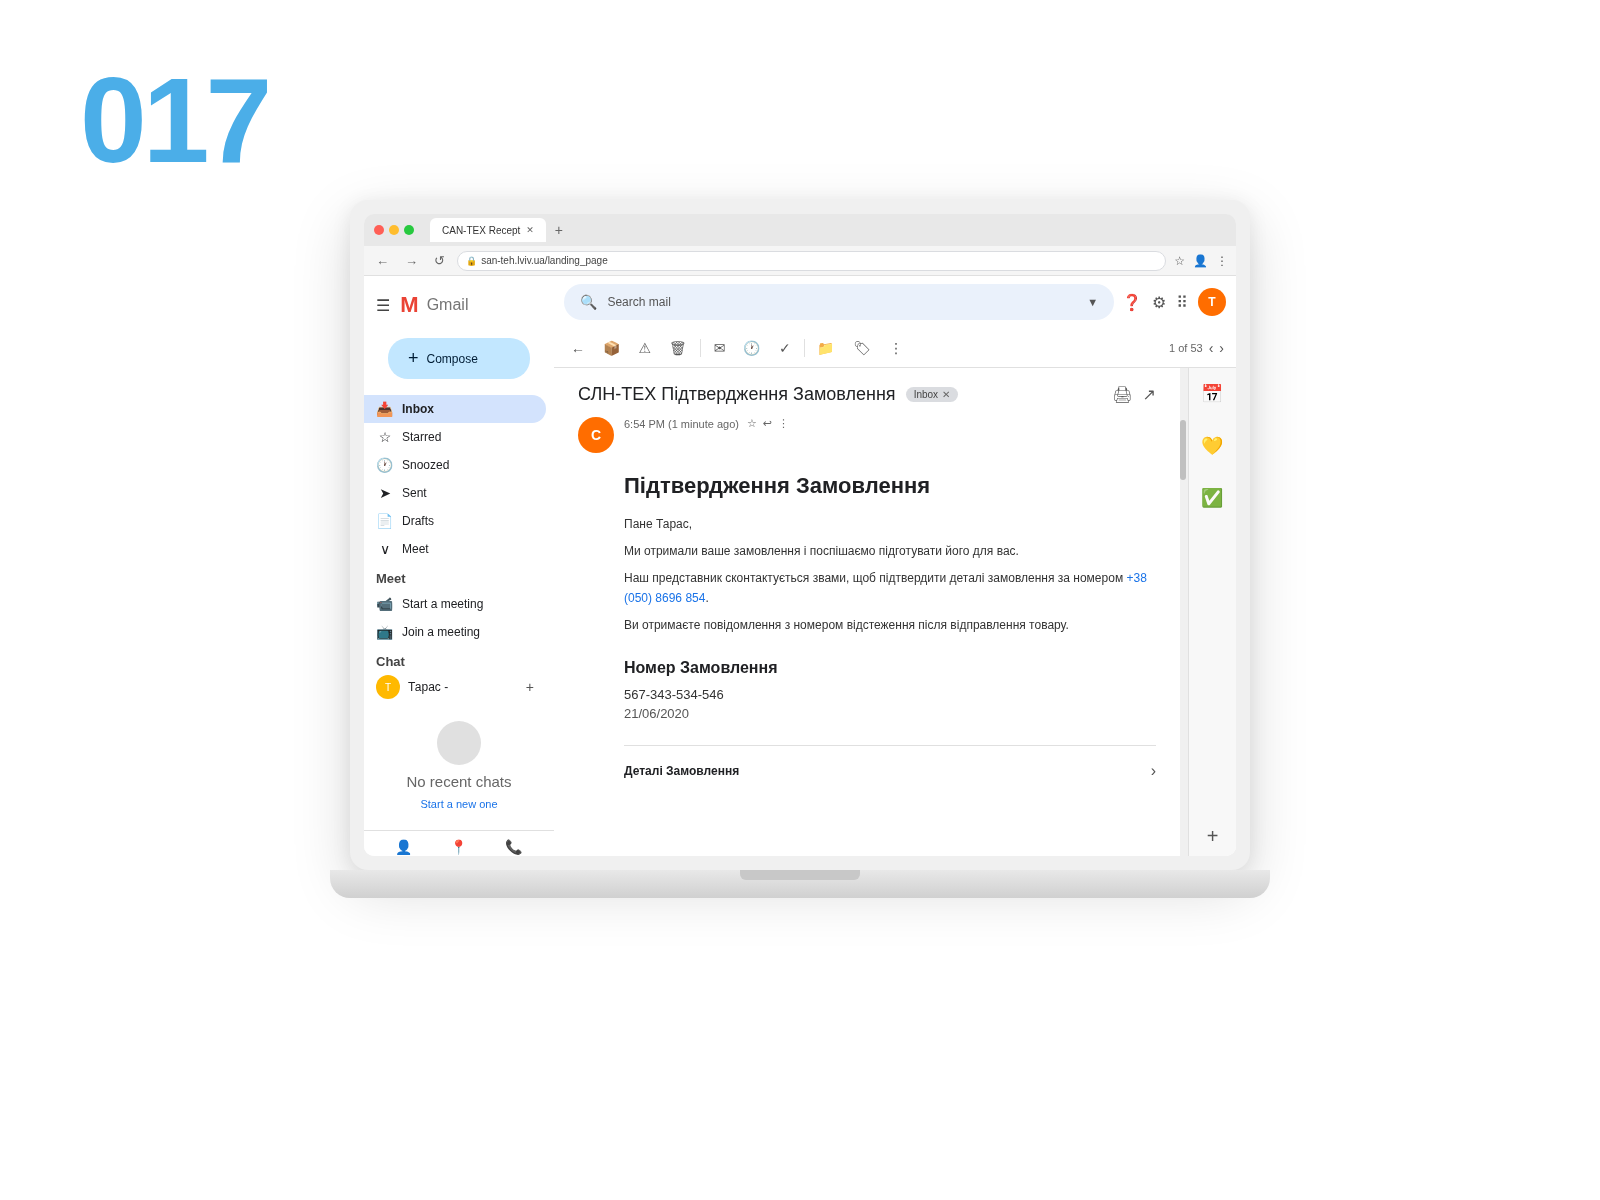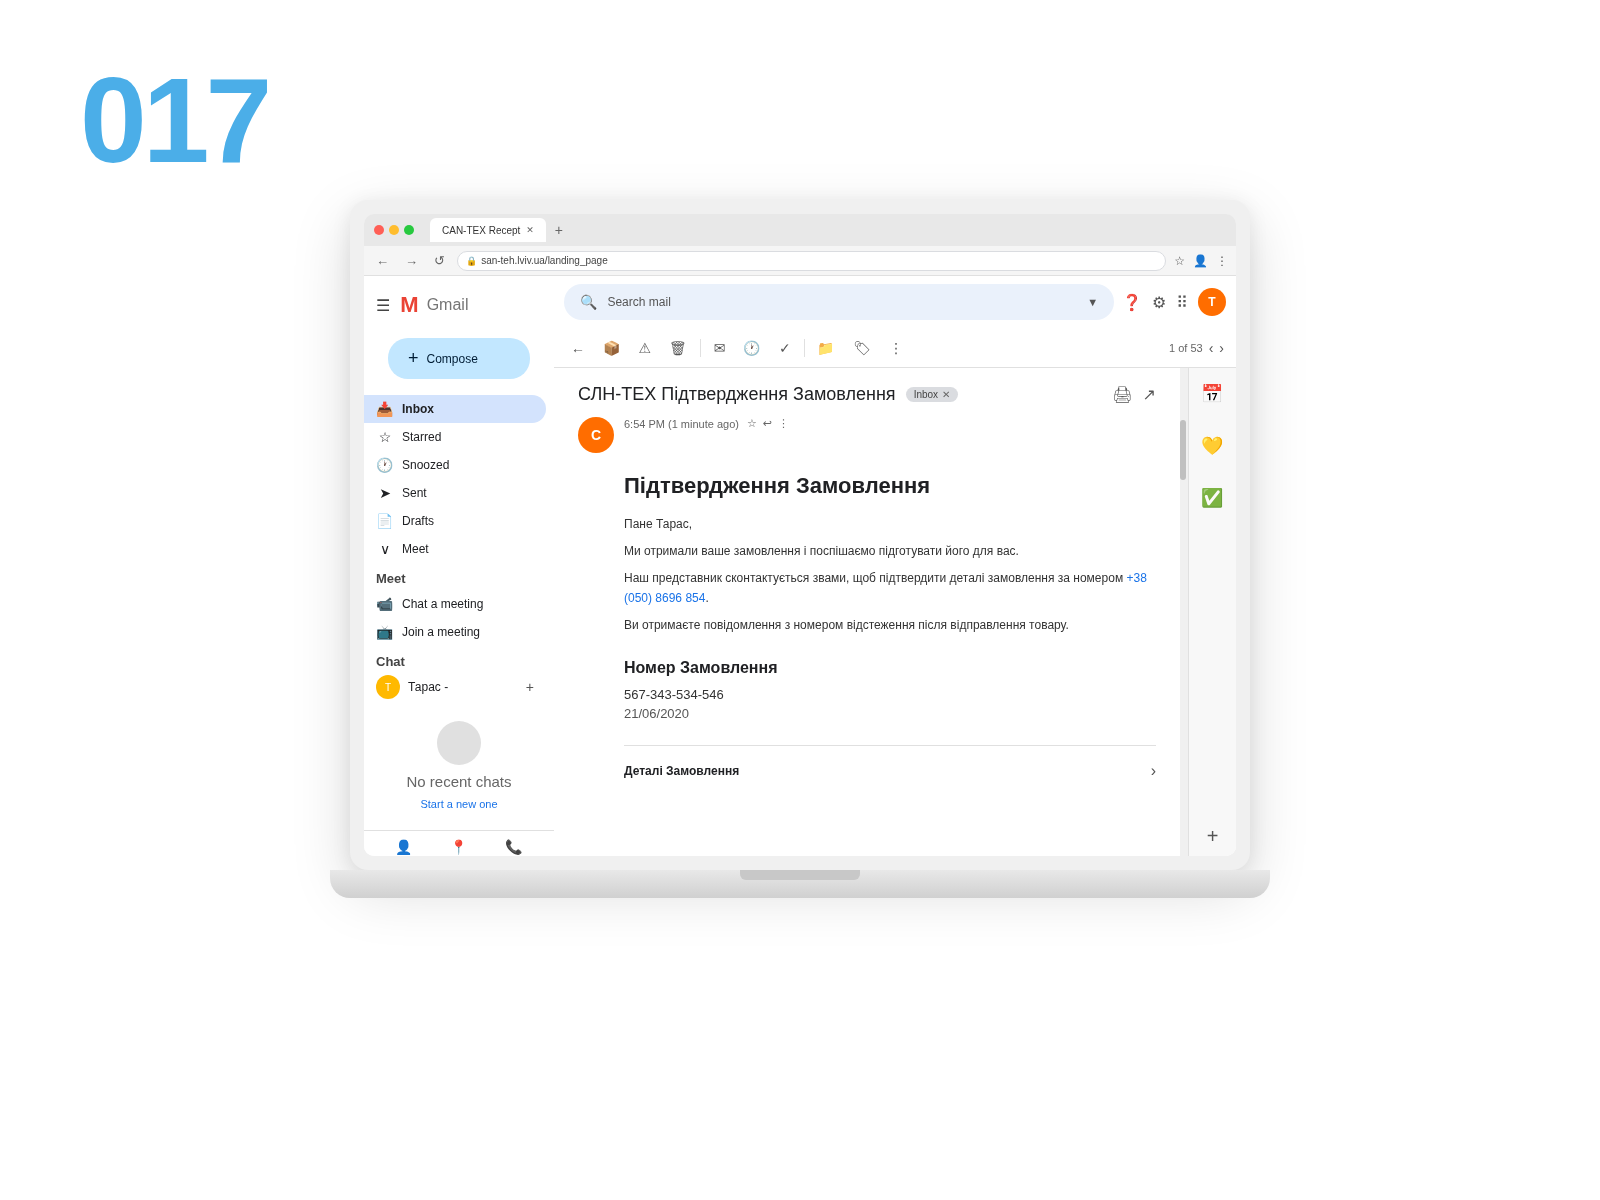--- a/index.html
+++ b/index.html
@@ -729,21 +729,21 @@
             <span>Drafts</span>
           </div>
           <div class="sidebar-item">
             <span class="sidebar-icon">∨</span>
             <span>Meet</span>
           </div>
 
           <div class="sidebar-section-title">Meet</div>
           <div class="sidebar-item">
             <span class="sidebar-icon">📹</span>
-            <span>Chat a meeting</span>
+            <span>Start a meeting</span>
           </div>
           <div class="sidebar-item">
             <span class="sidebar-icon">📺</span>
             <span>Join a meeting</span>
           </div>
 
           <div class="sidebar-section-title">Chat</div>
           <div class="sidebar-item">
             <span class="chat-avatar">Т</span>
             <span>Тарас -</span>

